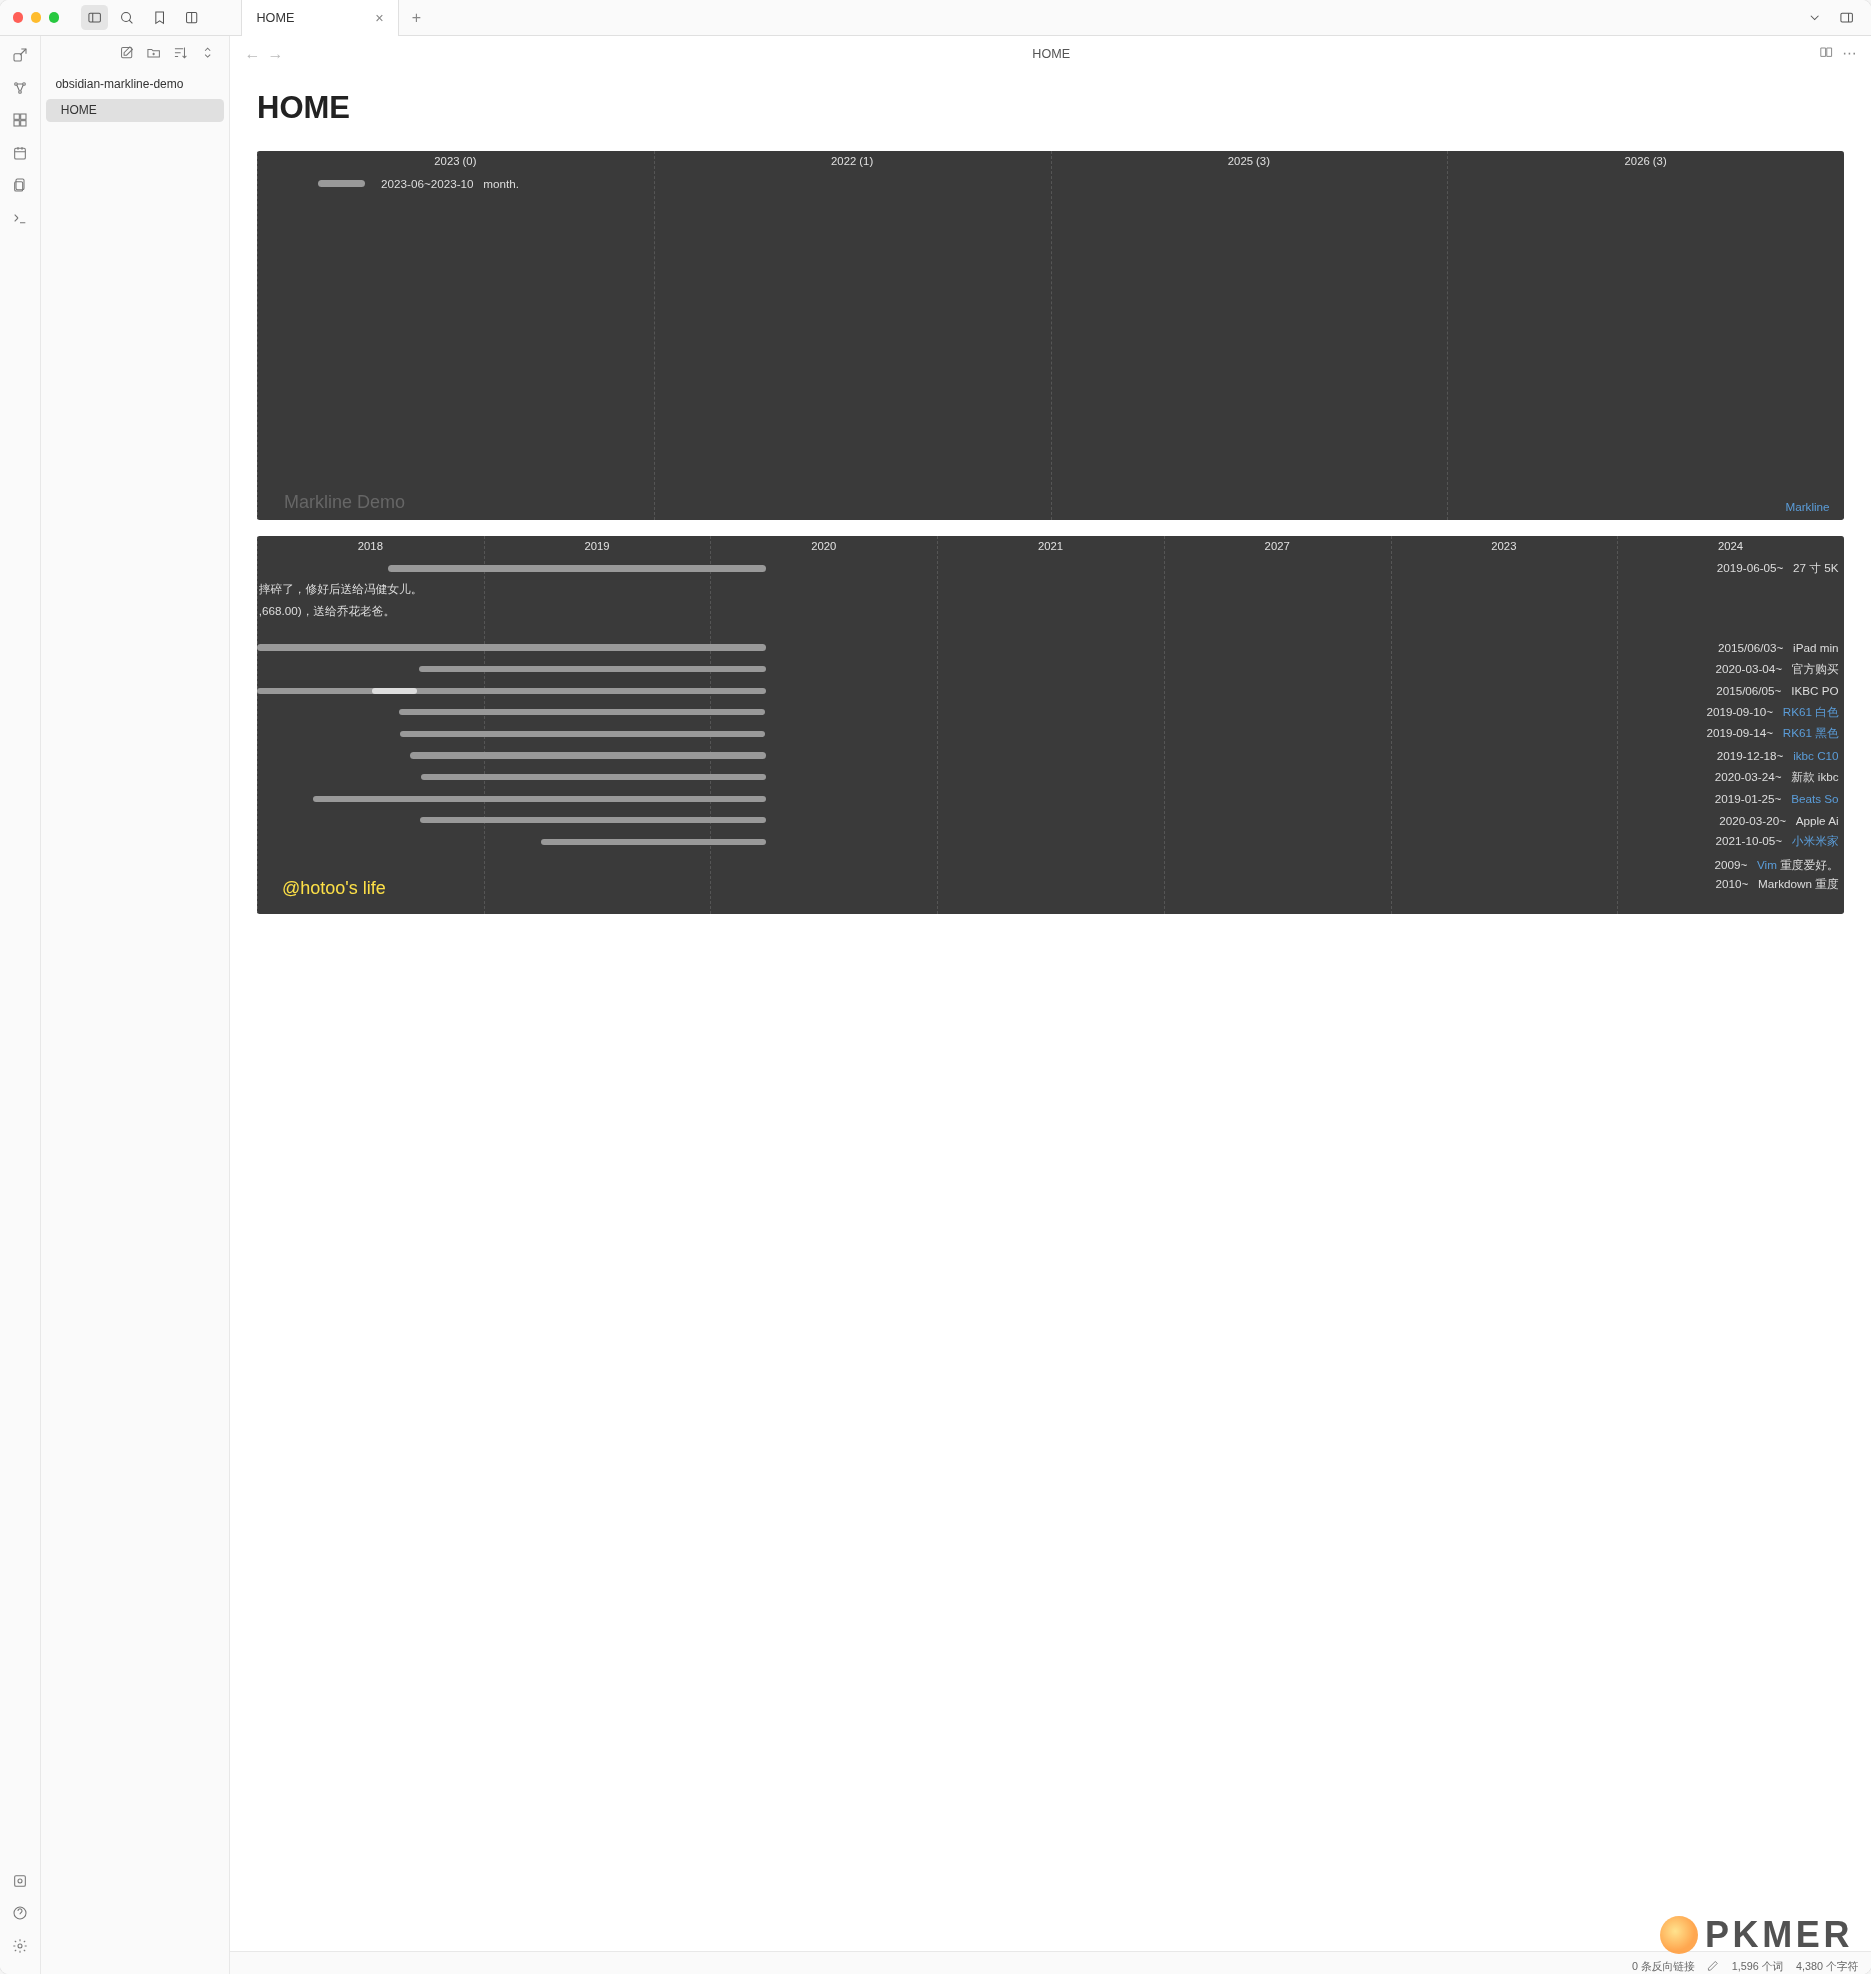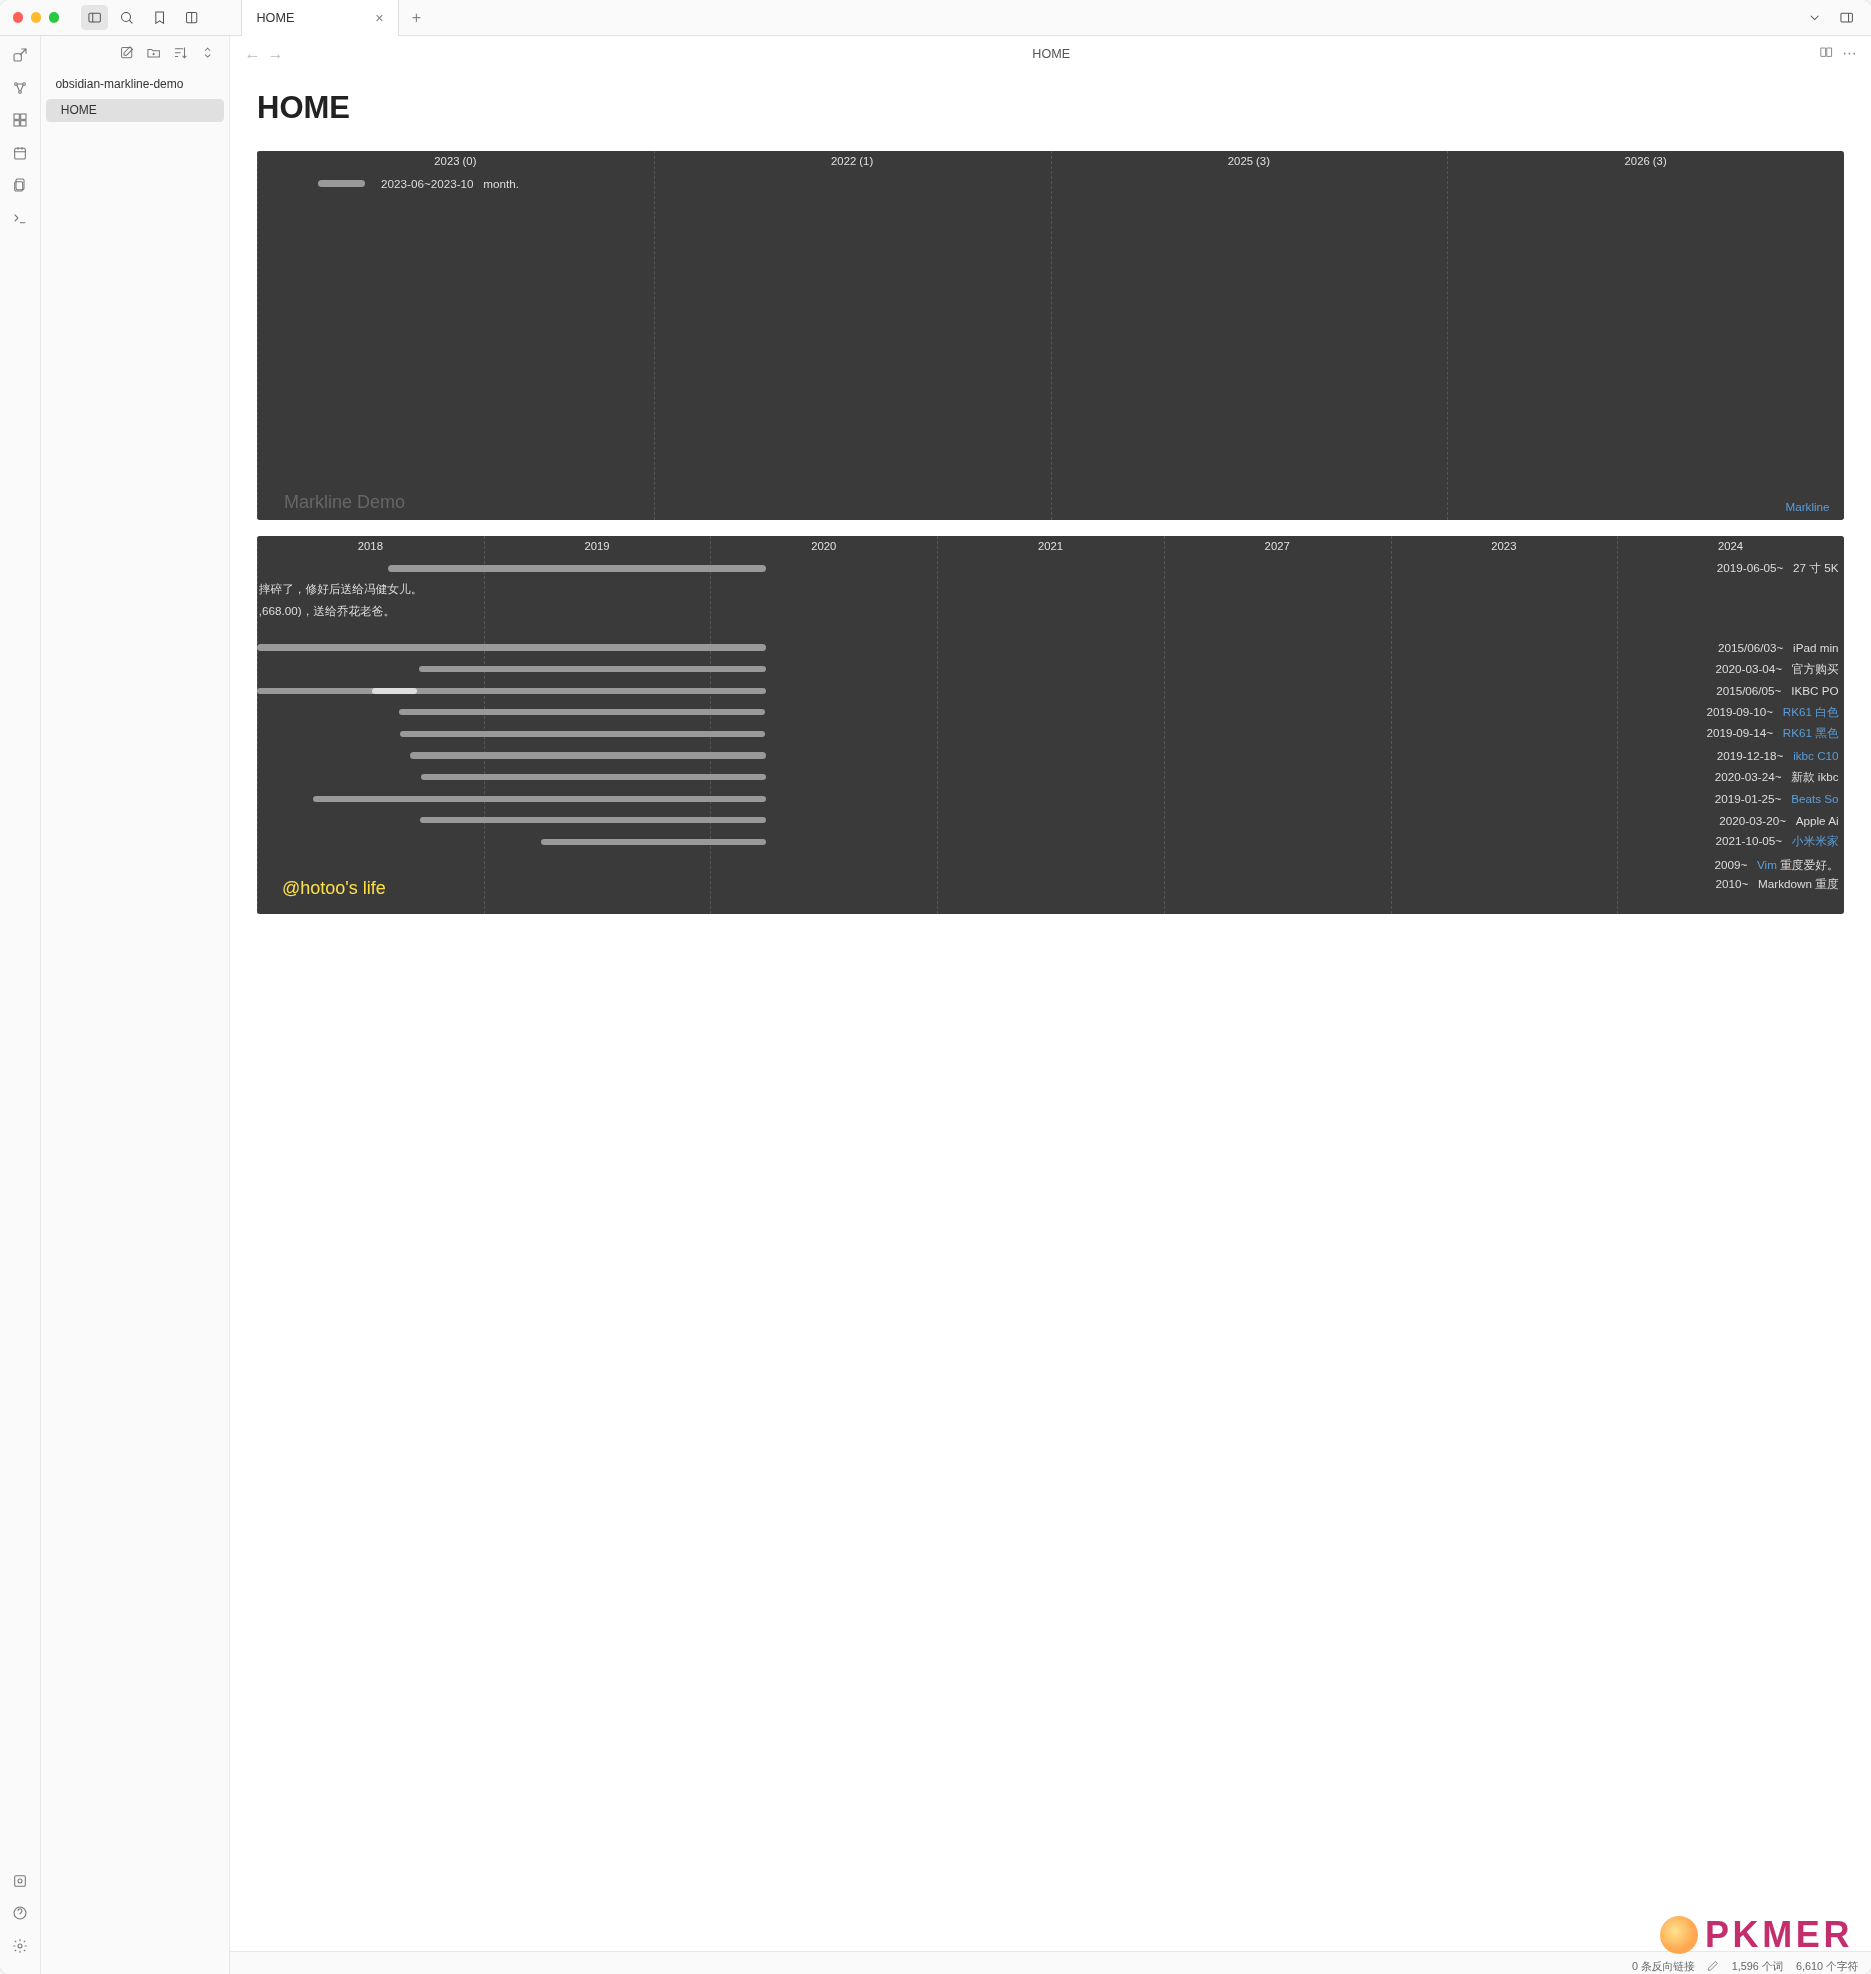--- a/index.html
+++ b/index.html
@@ -59,21 +59,21 @@
 .tl-label { position: absolute; white-space: nowrap; color: #ddd; font-size: 11.7px; }
 .tl-label.right { right: 5.4px; }
 .tl-link { color: #5b9dd9; }
 .tl-footer { display: flex; justify-content: space-between; padding: 7.2px 14.4px 7.2px 27px; font-size: 18px; color: #666; align-items: flex-end; height: 43px; }
 .tl-footer .brand { font-size: 11.7px; color: #777; }
 .tl-footer .brand.blue { color: #5b9dd9; }
 
 .statusbar { height: 23.4px; background: #fafafa; border-top: 0.9px solid #e8e8e8; display: flex; align-items: flex-end; justify-content: flex-end; padding: 0 12.6px; gap: 12.6px; font-size: 10.8px; color: #666; }
 .statusbar svg { width: 11.7px; height: 11.7px; stroke: currentColor; stroke-width: 1.6; fill: none; }
 
-.watermark { position: fixed; bottom: 18px; right: 18px; font-size: 36px; font-weight: 700; color: #be185d; letter-spacing: 3.6px; opacity: 0.9; display: flex; align-items: center; gap: 7.2px; pointer-events: none; }
+.watermark { position: fixed; bottom: 18px; right: 18px; font-size: 36px; font-weight: 700; color: #404040; letter-spacing: 3.6px; opacity: 0.9; display: flex; align-items: center; gap: 7.2px; pointer-events: none; }
 .wm-logo { width: 38px; height: 38px; border-radius: 50%; background: radial-gradient(circle at 40% 40%, #ffe082 0%, #ff9e3d 60%); position: relative; }
 </style>
 </head>
 <body>
 
 <div class="window">
 
   <div class="titlebar">
     <div class="traffic">
       <div class="tl red"></div>
@@ -343,21 +343,21 @@
             </div>
         </div>
       </div>
 
       <div class="statusbar">
         <span>0 条反向链接</span>
         <span><svg viewBox="0 0 24 24">
               <path d="M17 3l4 4L7 21H3v-4z"></path>
             </svg></span>
         <span>1,596 个词</span>
-        <span>6,610 个字符</span>
+        <span>4,380 个字符</span>
       </div>
     </div>
   </div>
 </div>
 
 <div class="watermark">
   <div class="wm-logo"></div>
   <span>PKMER</span>
 </div>
 

